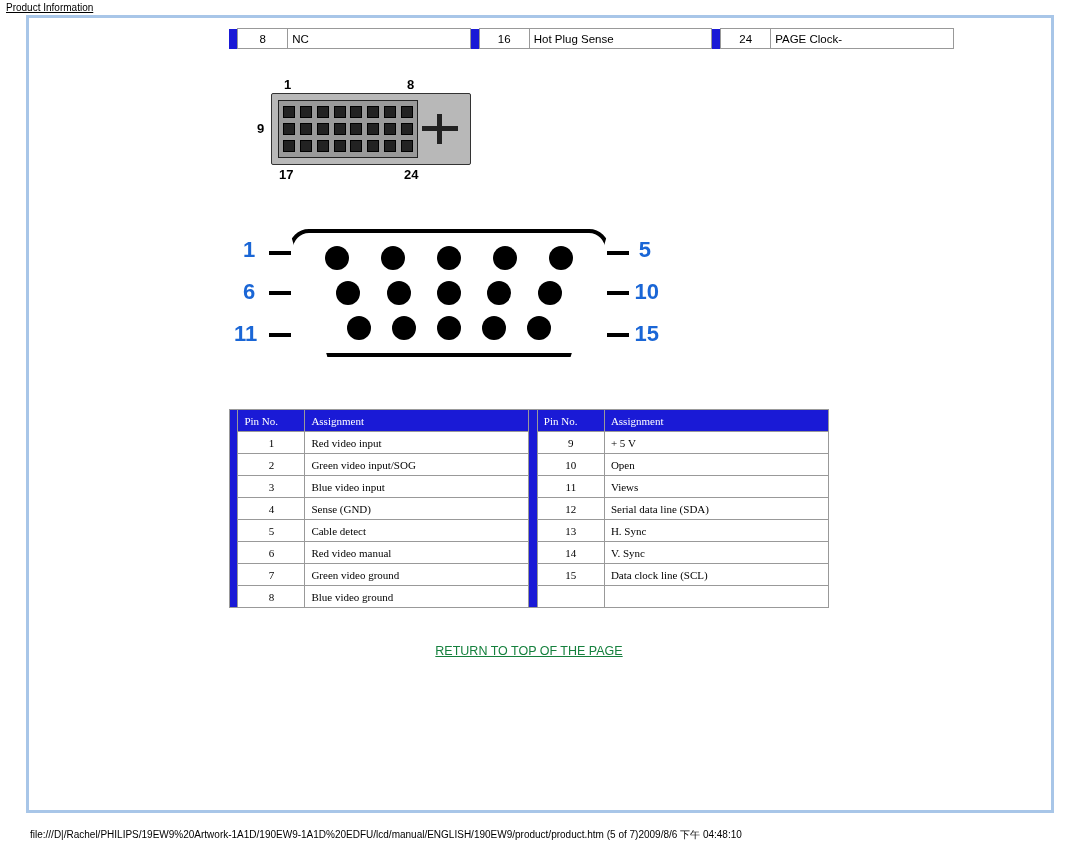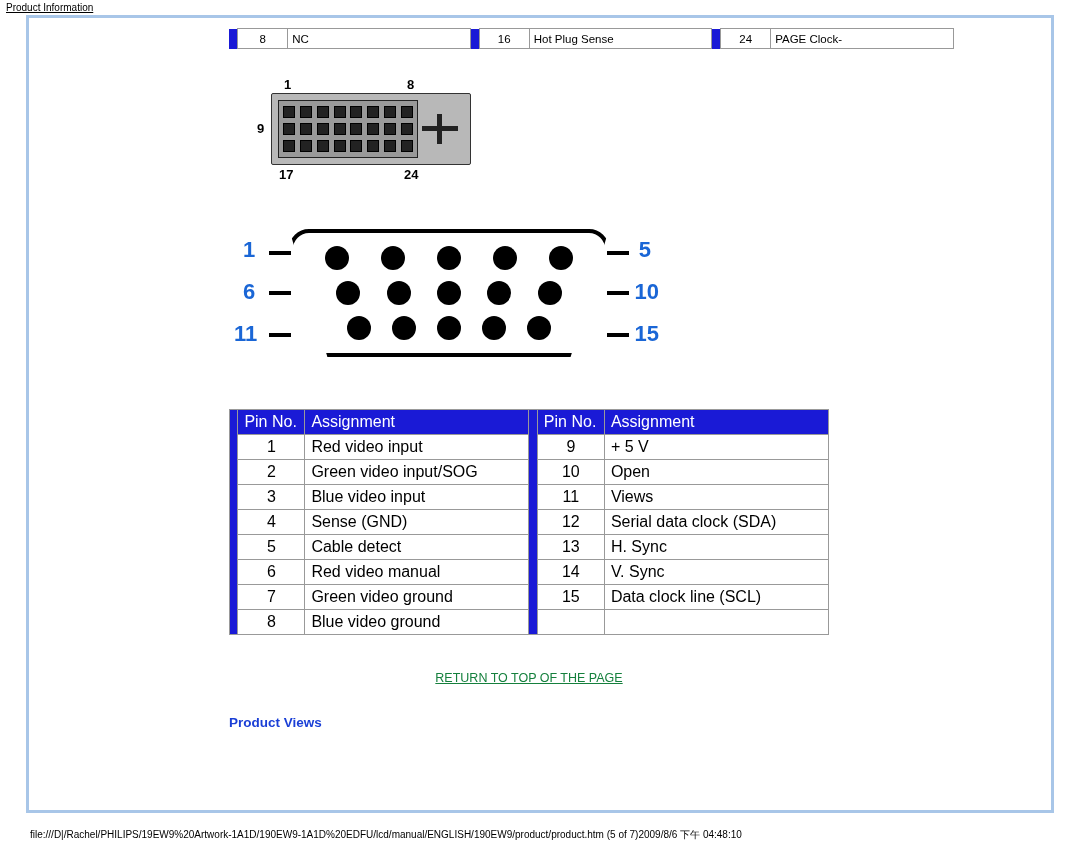--- a/index.html
+++ b/index.html
@@ -144,26 +144,27 @@
   .tick.r5{left:378px; top:22px;} .tick.r10{left:378px; top:62px;} .tick.r15{left:378px; top:104px;}
 
   
   .pins-table {
     border: 1px solid #999;
     border-collapse: collapse;
     width: 600px;
   }
   .pins-table td, .pins-table th {
     border: 1px solid #999;
-    font-size: 16px;
+    font-size: 11px;
     padding: 3px 6px;
     text-align: left;
     height: 22px;
     vertical-align: middle;
     font-weight: normal;
+    font-family: Liberation Serif, serif;
   }
   .pins-table th {
     background: #1a1ad6;
     color: #fff;
   }
   .pins-table td.sep, .pins-table th.sep {
     background: #1a1ad6;
     width: 8px;
     border-top: none; border-bottom: none;
     padding:0;
@@ -337,21 +338,21 @@
             <td class="sep"></td>
             <td class="num">11</td>
             <td class="txt">Views</td>
           </tr>
           <tr>
             <td class="sep"></td>
             <td class="num">4</td>
             <td class="txt">Sense (GND)</td>
             <td class="sep"></td>
             <td class="num">12</td>
-            <td class="txt">Serial data clock (SDA)</td>
+            <td class="txt">Serial data line (SDA)</td>
           </tr>
           <tr>
             <td class="sep"></td>
             <td class="num">5</td>
             <td class="txt">Cable detect</td>
             <td class="sep"></td>
             <td class="num">13</td>
             <td class="txt">H. Sync</td>
           </tr>
           <tr>
@@ -376,18 +377,17 @@
             <td class="txt">Blue video ground</td>
             <td class="sep"></td>
             <td class="num empty"></td>
             <td class="txt"></td>
           </tr>
         </tbody>
     </table>
 
     <a href="#" class="return-link">RETURN TO TOP OF THE PAGE</a>
 
-    <div class="section-title">Product Views</div>
 
   </div>
 </div>
 
 <div class="footer">file:///D|/Rachel/PHILIPS/19EW9%20Artwork-1A1D/190EW9-1A1D%20EDFU/lcd/manual/ENGLISH/190EW9/product/product.htm (5 of 7)2009/8/6 下午 04:48:10</div>
 
 </body></html>

